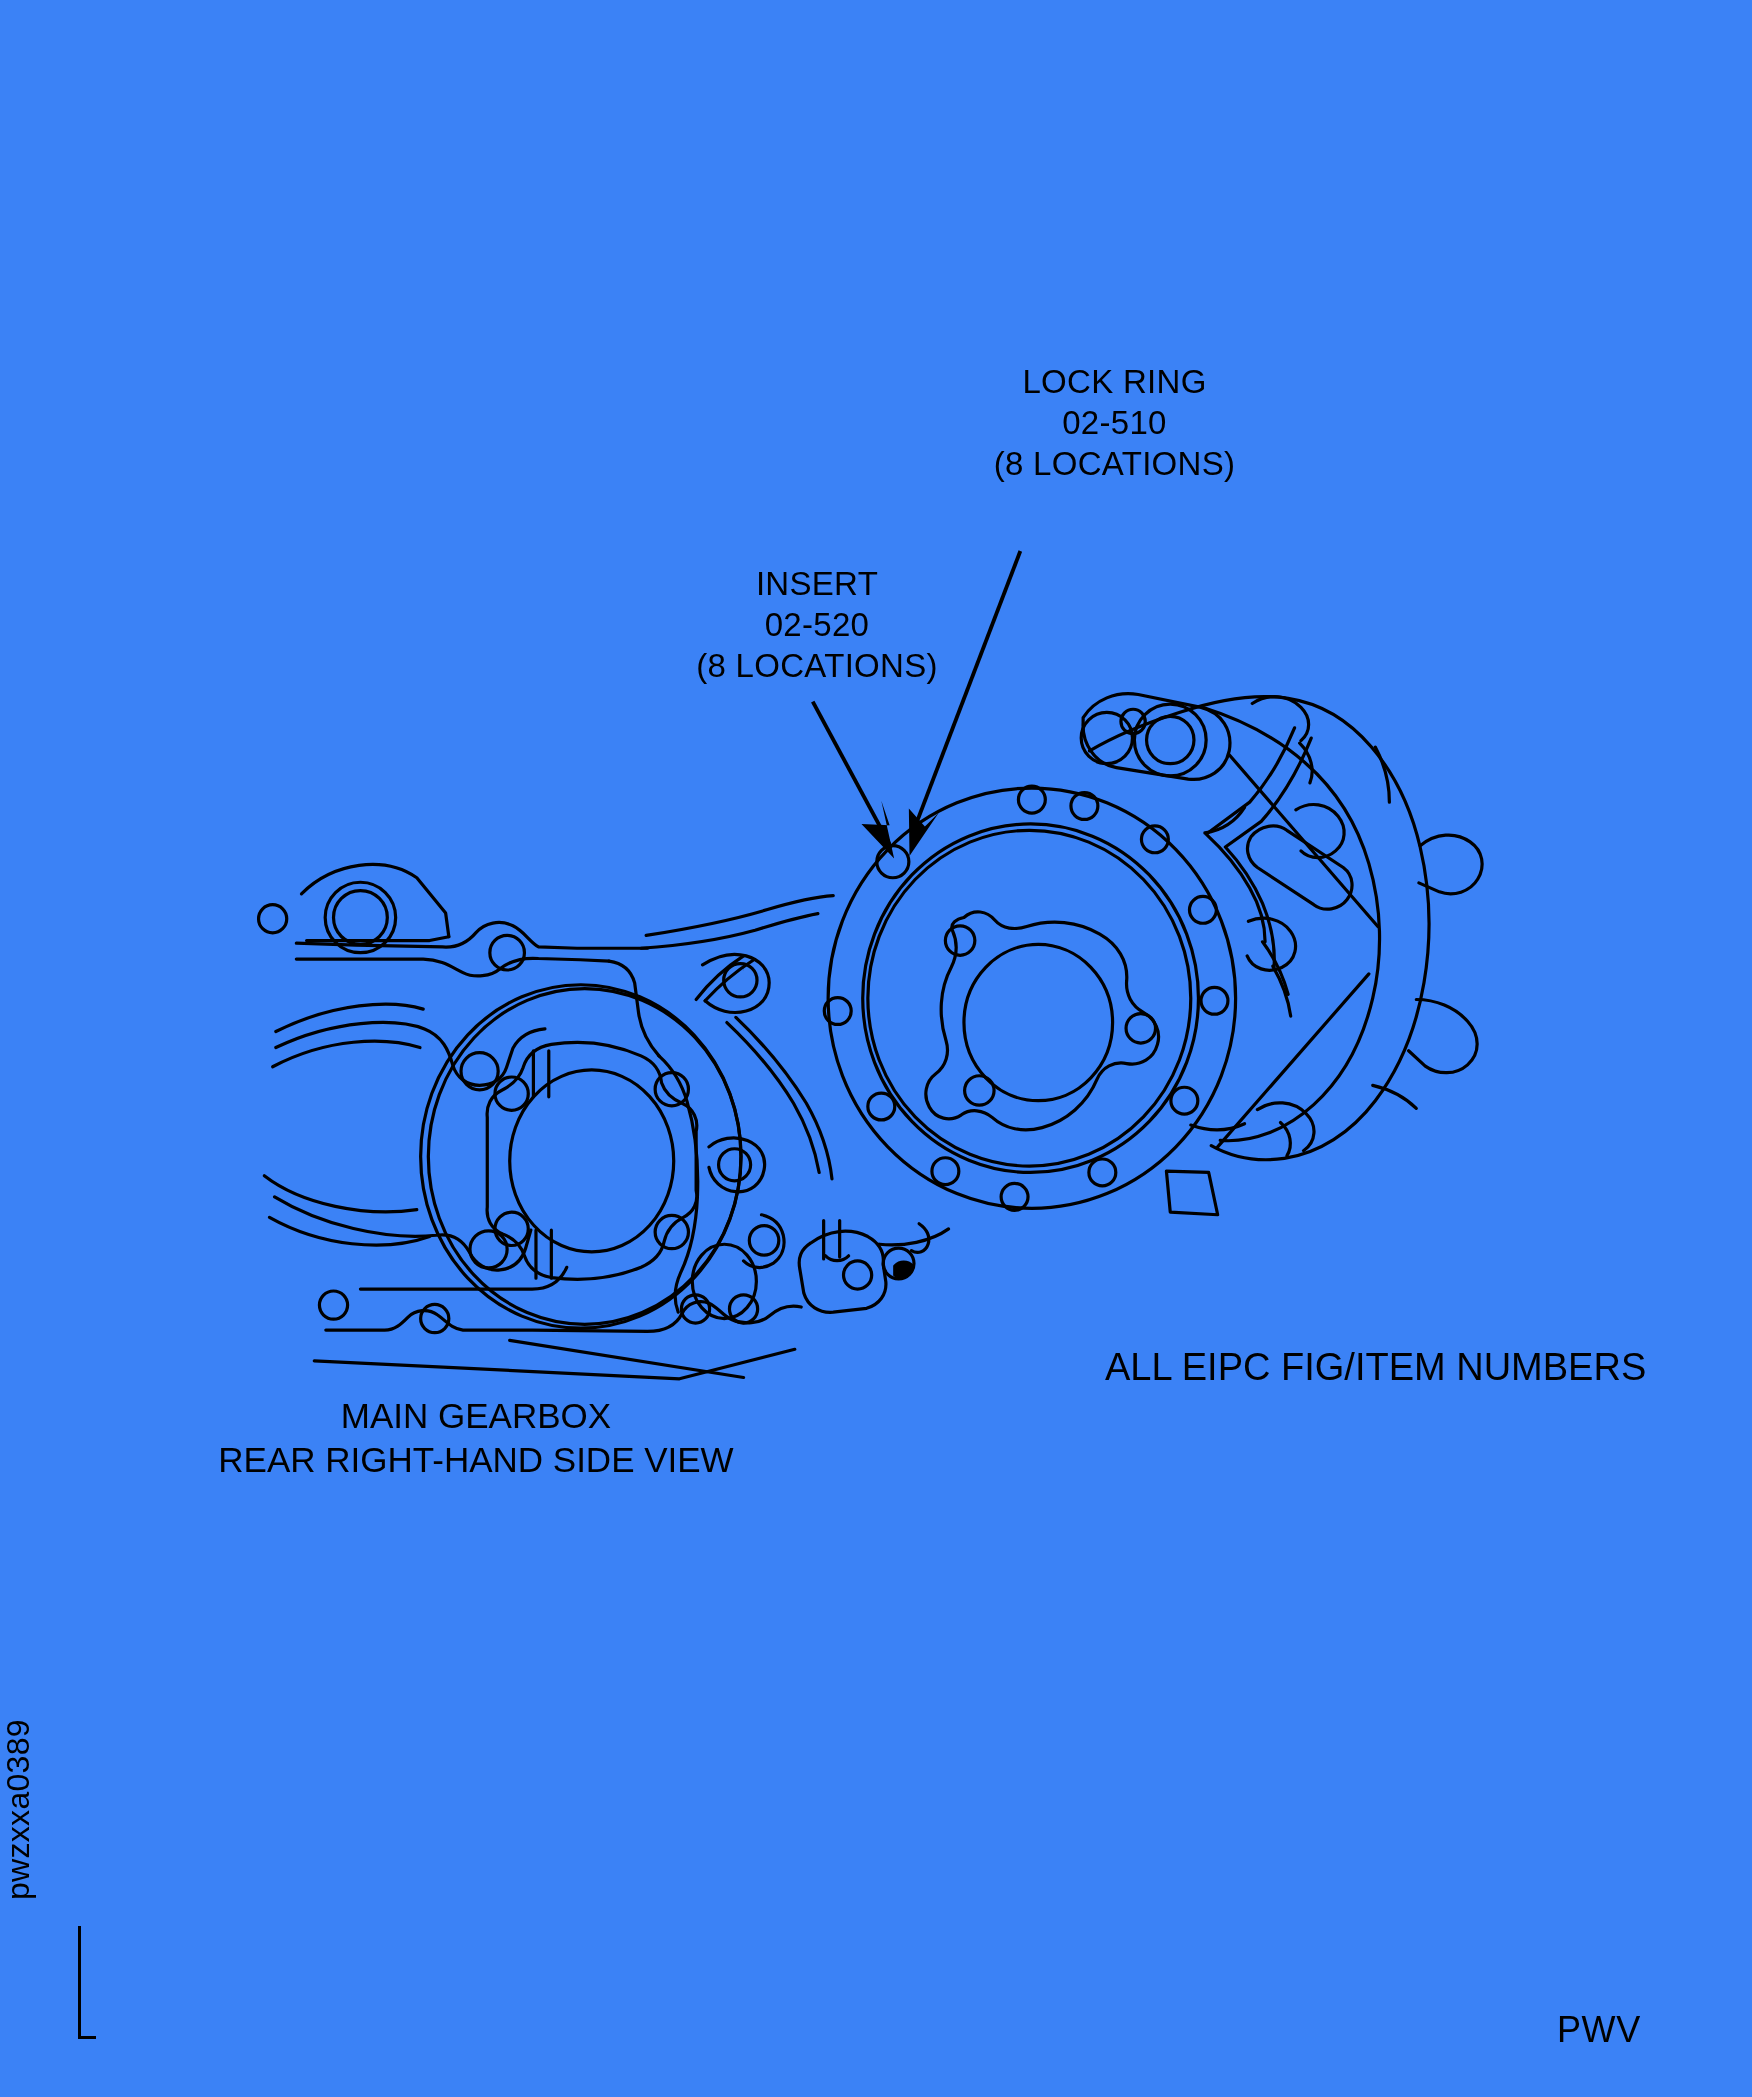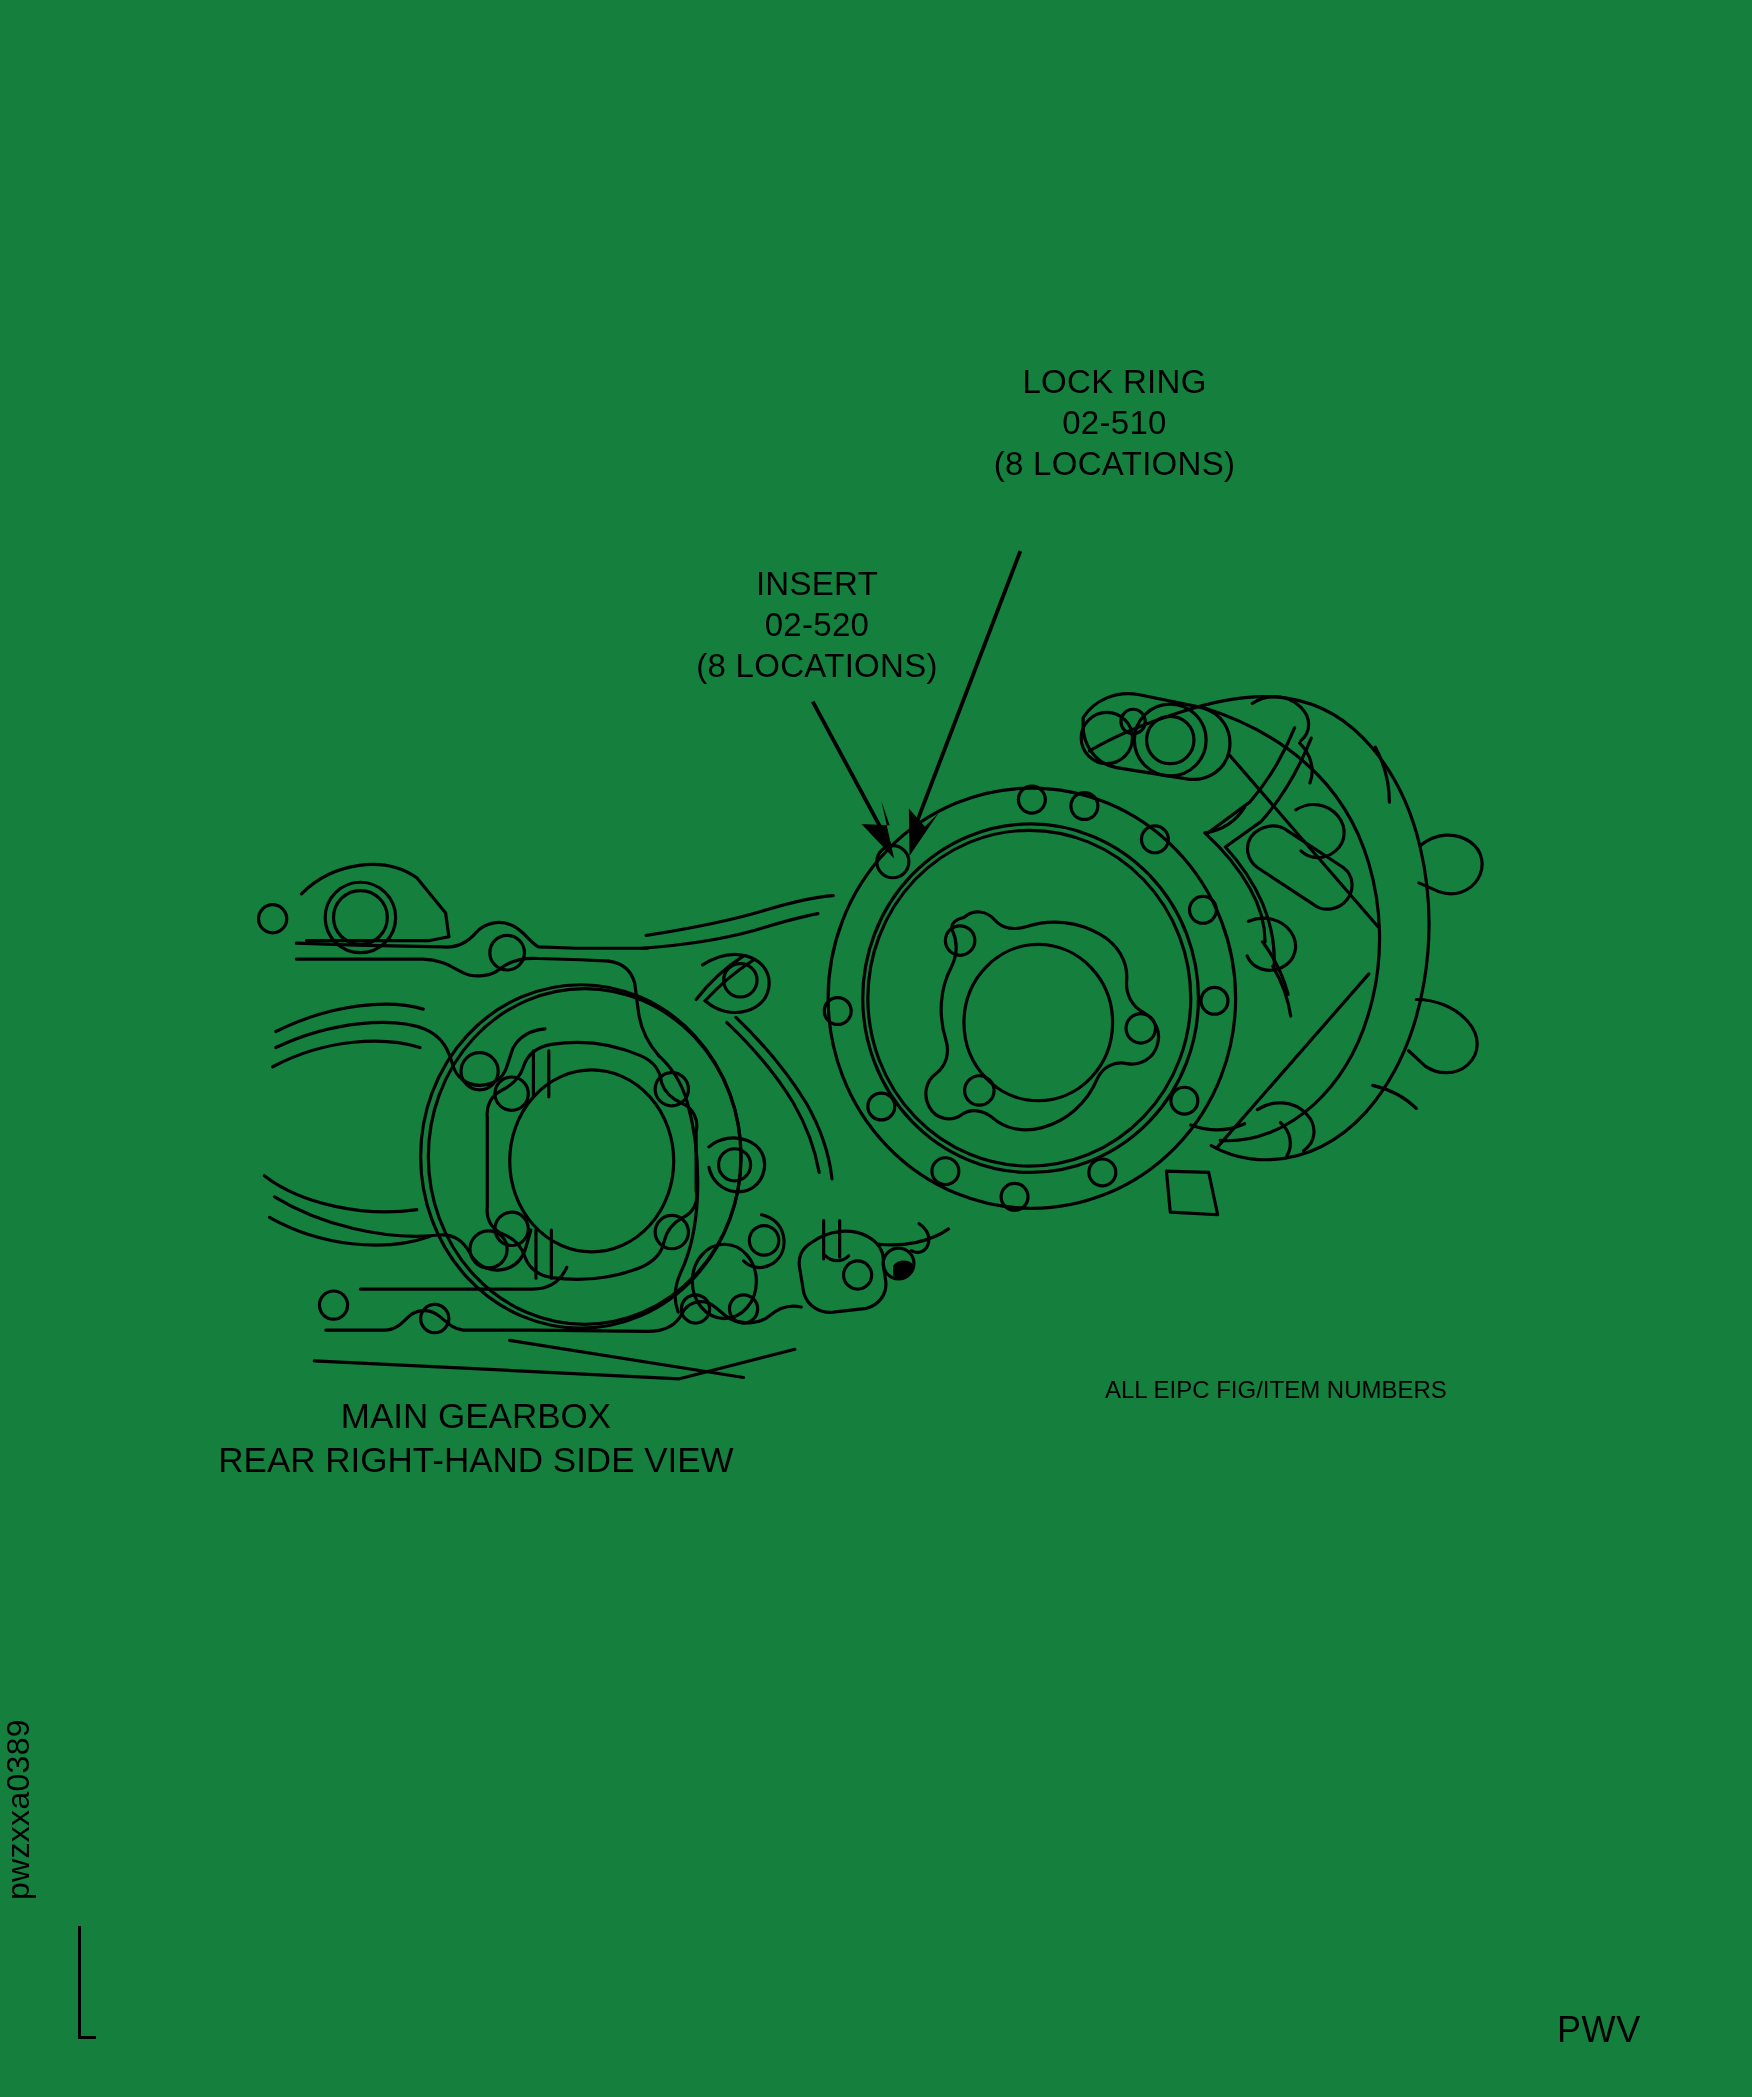--- a/index.html
+++ b/index.html
@@ -8,21 +8,21 @@
     background: #ffffff;
   }
   body {
     font-family: "Liberation Sans", sans-serif;
     color: #000000;
   }
   #page {
     position: relative;
     width: 1753px;
     height: 2097px;
-    background: #15803d;
+    background: #3b82f6;
     overflow: hidden;
   }
   .callout {
     position: absolute;
     text-align: center;
     font-size: 33px;
     line-height: 1.24;
     letter-spacing: 0.3px;
     white-space: nowrap;
     color: #000;
@@ -38,24 +38,24 @@
     top: 1394px;
     width: 564px;
     text-align: center;
     font-size: 35px;
     line-height: 1.25;
     white-space: nowrap;
   }
   #eipc-note {
     position: absolute;
     left: 1105px;
-    top: 1375px;
+    top: 1344px;
     width: 538px;
-    text-align: left;
-    font-size: 24px;
+    text-align: center;
+    font-size: 38px;
     line-height: 1.25;
     white-space: nowrap;
   }
   #view-caption .ln, #eipc-note .ln { display: block; }
 
   #drawing-id {
     position: absolute;
     left: 0px;
     top: 1833px;
     width: 269px;

